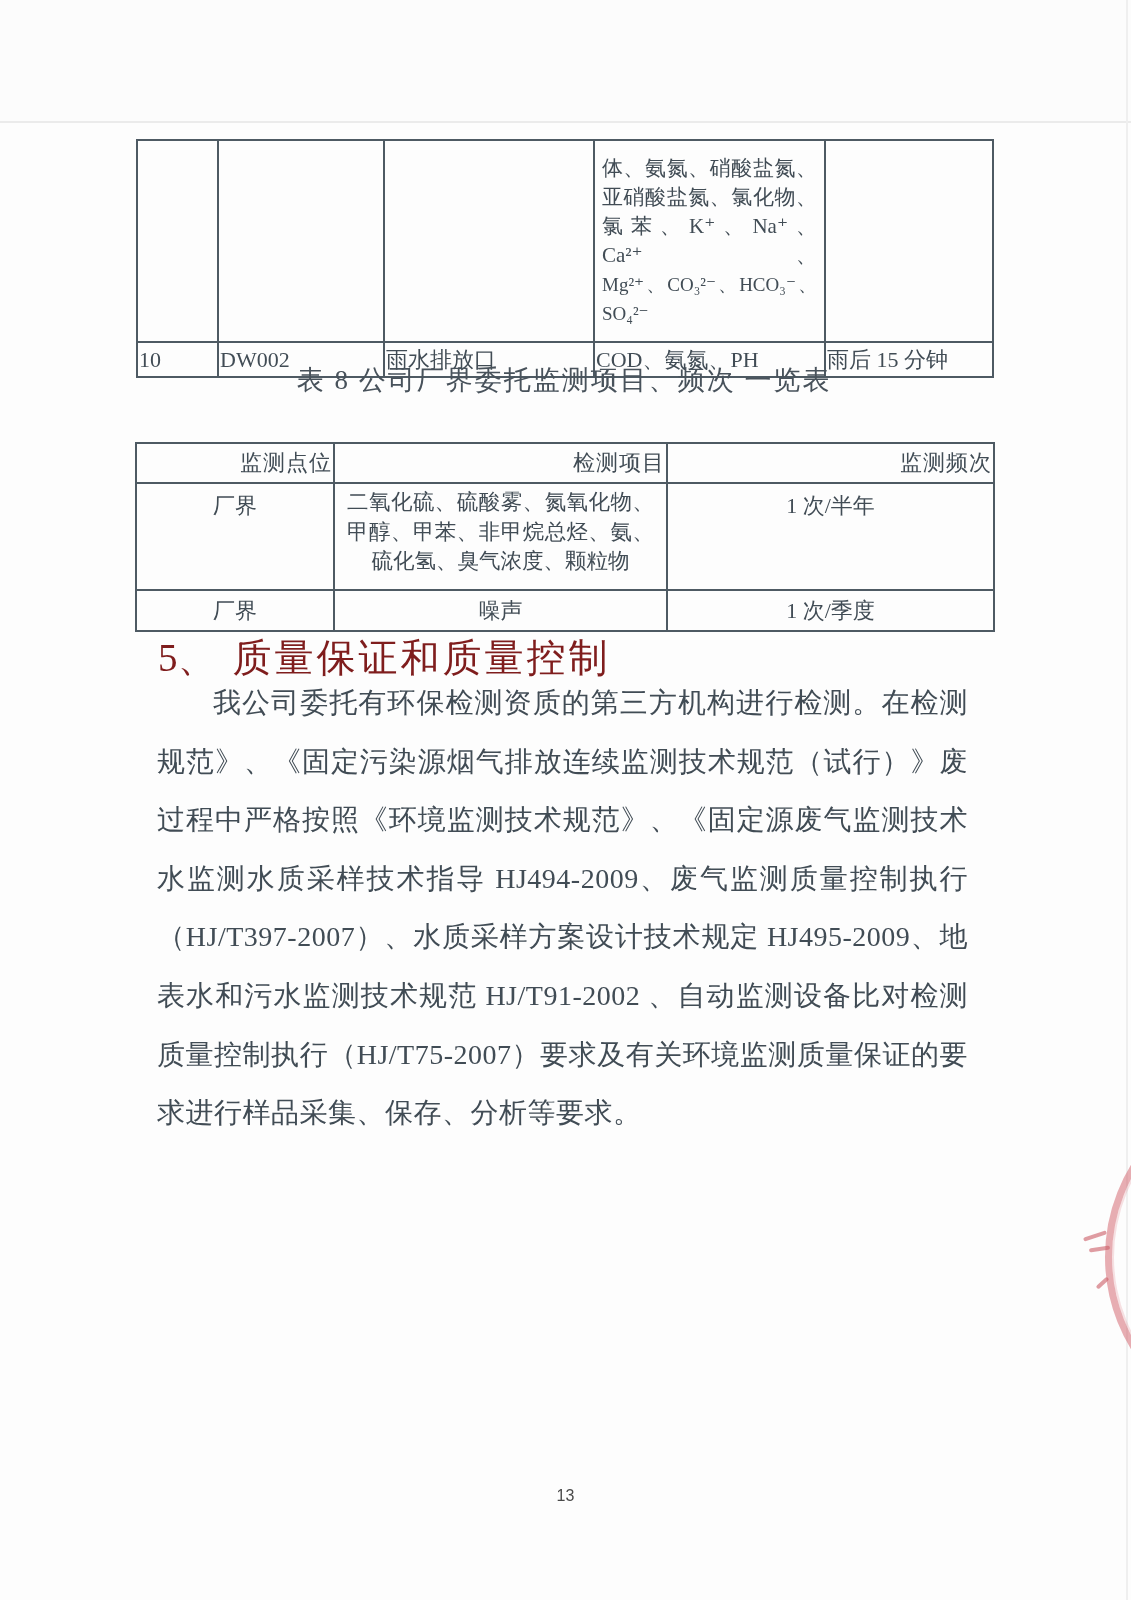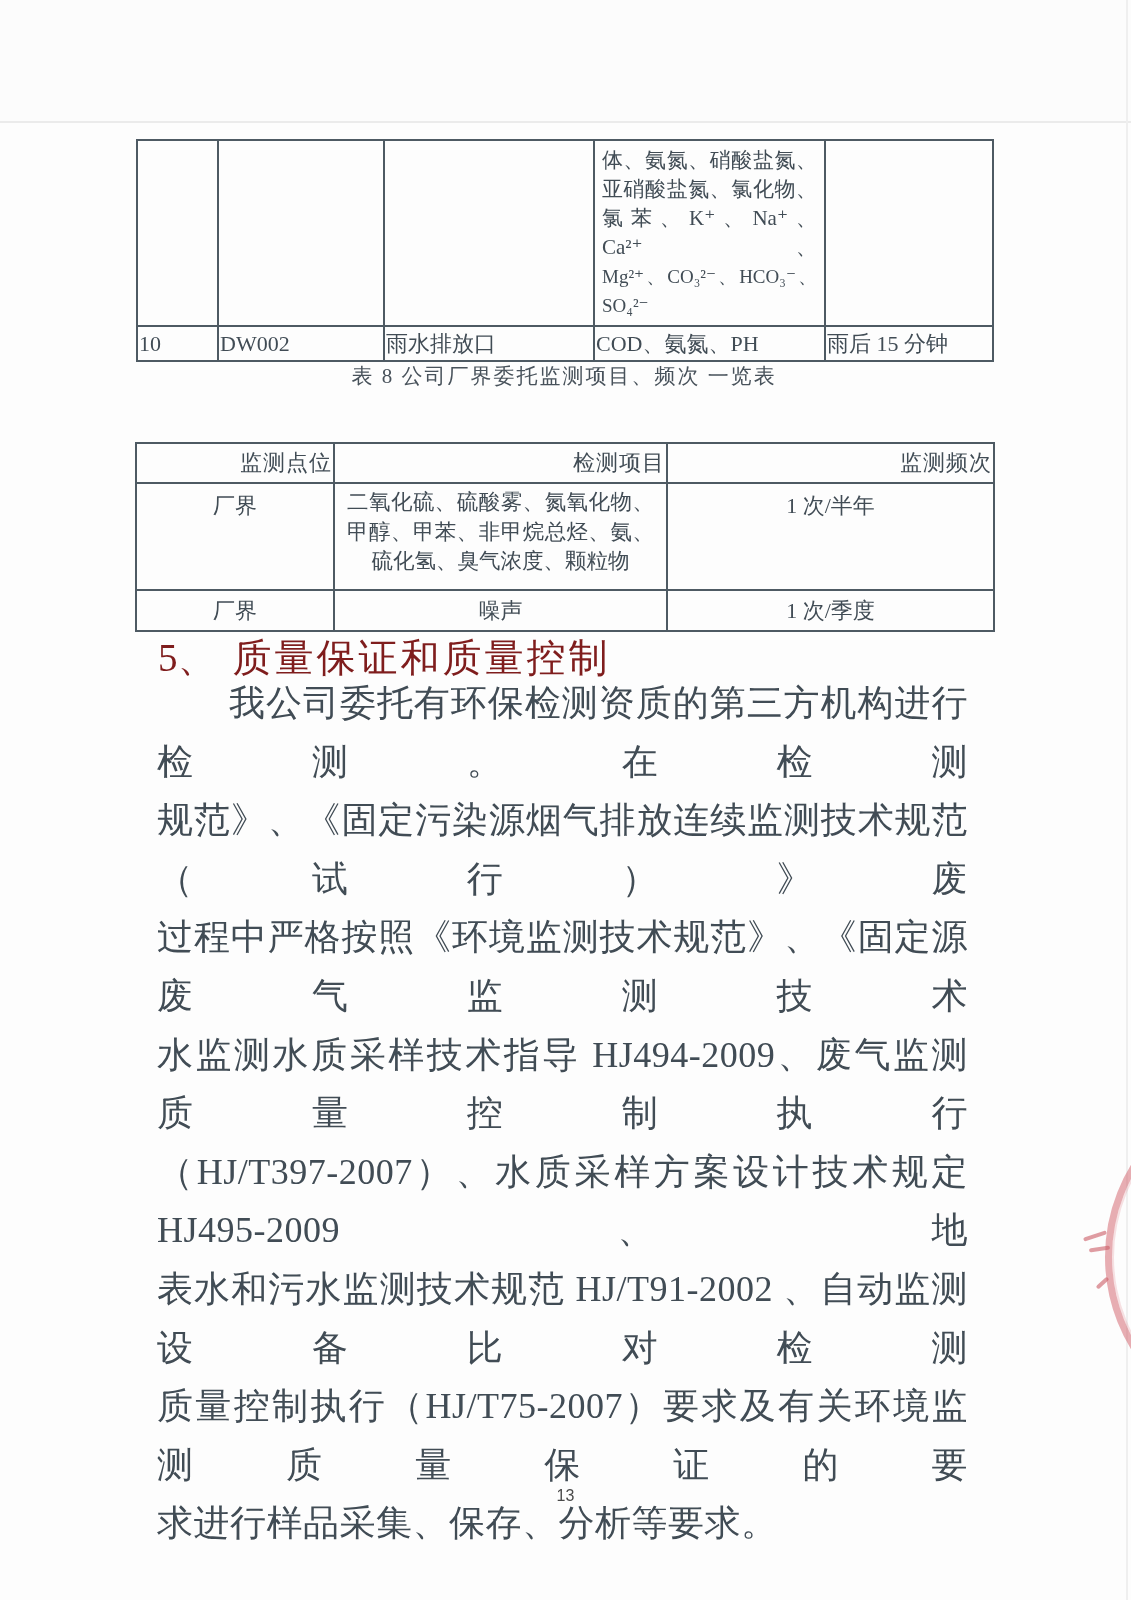--- a/index.html
+++ b/index.html
@@ -14,46 +14,46 @@
   .right-scan-line{position:absolute;top:0;left:1126px;width:2px;height:1600px;background:#efefef;}
 
   table{border-collapse:collapse;table-layout:fixed;}
   td,th{border:2px solid #4e5a63;overflow:hidden;}
 
   
   .t1{position:absolute;left:136px;top:139px;width:856px;}
   .t1 td{font-size:22px;color:#414c55;}
   .t1 .rowA td{height:119px;vertical-align:top;}
   .t1 .rowB td{height:31px;text-align:left;vertical-align:middle;}
-  .chem{padding:5px 7px;}
+  .chem{padding:13px 7px;}
   .chem-line{font-size:21px;line-height:29px;text-align:justify;text-align-last:justify;}
   .chem-line.small{font-size:19px;}
 
   
   .t8-title{position:absolute;left:136px;top:362px;width:856px;text-align:center;
-    font-size:21px;letter-spacing:2px;color:#48525b;}
+    font-size:27px;letter-spacing:2px;color:#48525b;}
 
   
   .t2{position:absolute;left:135px;top:442px;width:858px;}
   .t2 td{font-size:22px;}
   .t2 .hrow td{height:36px;text-align:right;vertical-align:middle;letter-spacing:1px;}
   .t2 .row1 td{height:89px;vertical-align:top;text-align:center;padding-top:7px;}
   .t2 .row1 .items{padding:4px 12px 12px 12px;text-align:left;}
   .items-line{font-size:21.5px;line-height:29.5px;text-align:justify;text-align-last:justify;}
   .items-line.center{text-align:center;text-align-last:center;}
   .t2 .row2 td{height:37px;text-align:center;vertical-align:middle;}
 
   
   .sec-heading{position:absolute;left:158px;top:631px;font-size:39px;color:#7f1d1d;}
   .sec-num{margin-right:16px;}
   .sec-title{letter-spacing:3px;}
 
   
   .para{position:absolute;left:157px;top:674px;width:811px;
-    font-size:36px;line-height:58.6px;letter-spacing:0.5px;color:#414c55;}
+    font-size:28px;line-height:58.6px;letter-spacing:0.5px;color:#414c55;}
   .pline{text-align:justify;text-align-last:justify;}
   .pline.indent{text-indent:2em;}
   .pline.last{text-align-last:left;}
 
   
   .page-num{position:absolute;left:0;right:0;top:1487px;text-align:center;
     font-family:"Liberation Sans","DejaVu Sans",sans-serif;font-size:16px;color:#4a4a4a;}
 
   
   .seal-arc{position:absolute;left:1105px;top:1081px;width:338px;height:338px;border-radius:50%;

